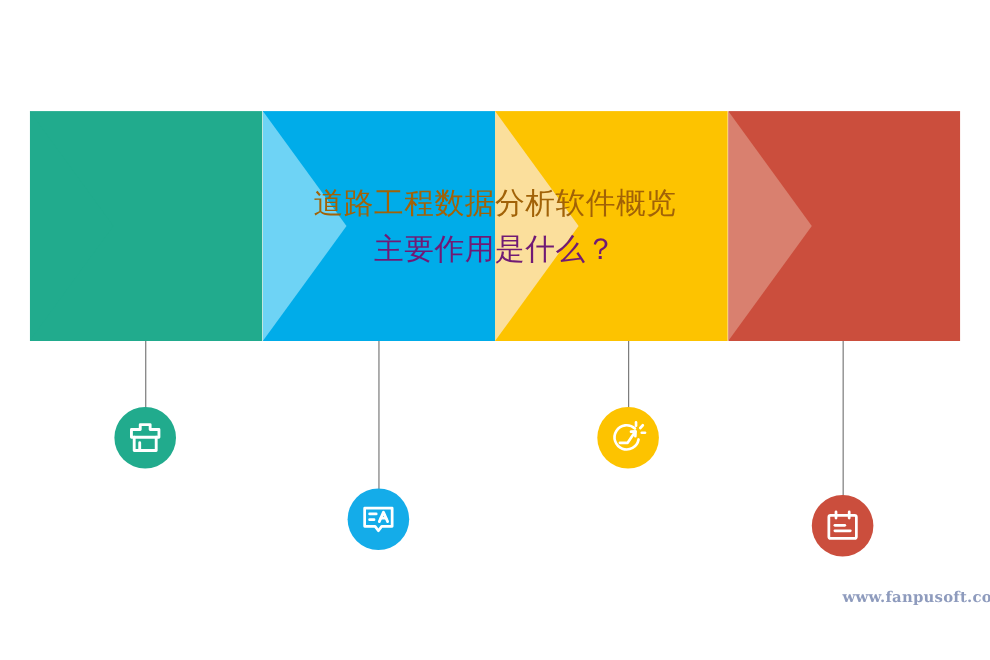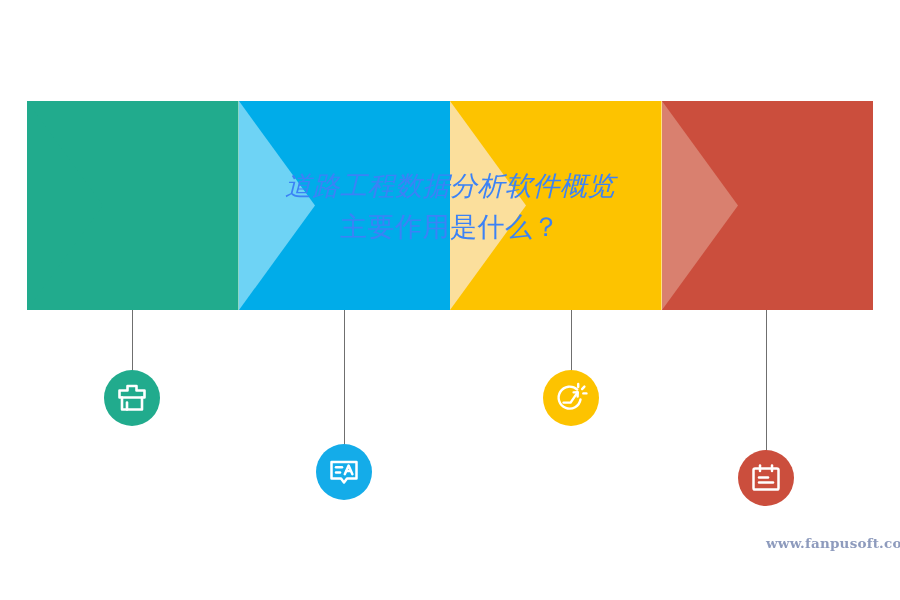--- a/index.html
+++ b/index.html
@@ -158,22 +158,22 @@
 
     <div class="panel p4">
       <svg class="chev" viewBox="0 0 211.5 209" preserveAspectRatio="none">
         <rect id="bgr4" x="0" y="0" width="211.5" height="209" fill="#cb4e3d"></rect>
         <polygon id="chv4" points="0,0 76,104.5 0,209" fill="#d9806f"></polygon>
       </svg>
     </div>
   </div>
 
   <div id="banner-title">
-    <div class="tline" style="color: #3b82f6; font-style: italic;">道路工程数据分析软件概览</div>
-    <div class="tline" style="color: #3b82f6;">主要作用是什么？</div>
+    <div class="tline" style="color: #a16207;">道路工程数据分析软件概览</div>
+    <div class="tline" style="color: #701a75;">主要作用是什么？</div>
   </div>
 
   <div class="stem" style="left: 132px; top: 310px; height: 62px; background: rgb(111, 111, 111);"></div>
   <div class="stem" style="left: 344px; top: 310px; height: 136px; background: rgb(111, 111, 111);"></div>
   <div class="stem" style="left: 571px; top: 310px; height: 62px; background: rgb(111, 111, 111);"></div>
   <div class="stem" style="left: 766px; top: 310px; height: 142px; background: rgb(111, 111, 111);"></div>
 
   <div class="badge" id="badge1" style="left: 104px; top: 370px; width: 56px; height: 56px; background: rgb(33, 171, 141);">
     <svg width="34" height="34" viewBox="0 0 34 34">
       <g fill="none" stroke="#ffffff" stroke-width="2.6" stroke-linejoin="round" stroke-linecap="round">

